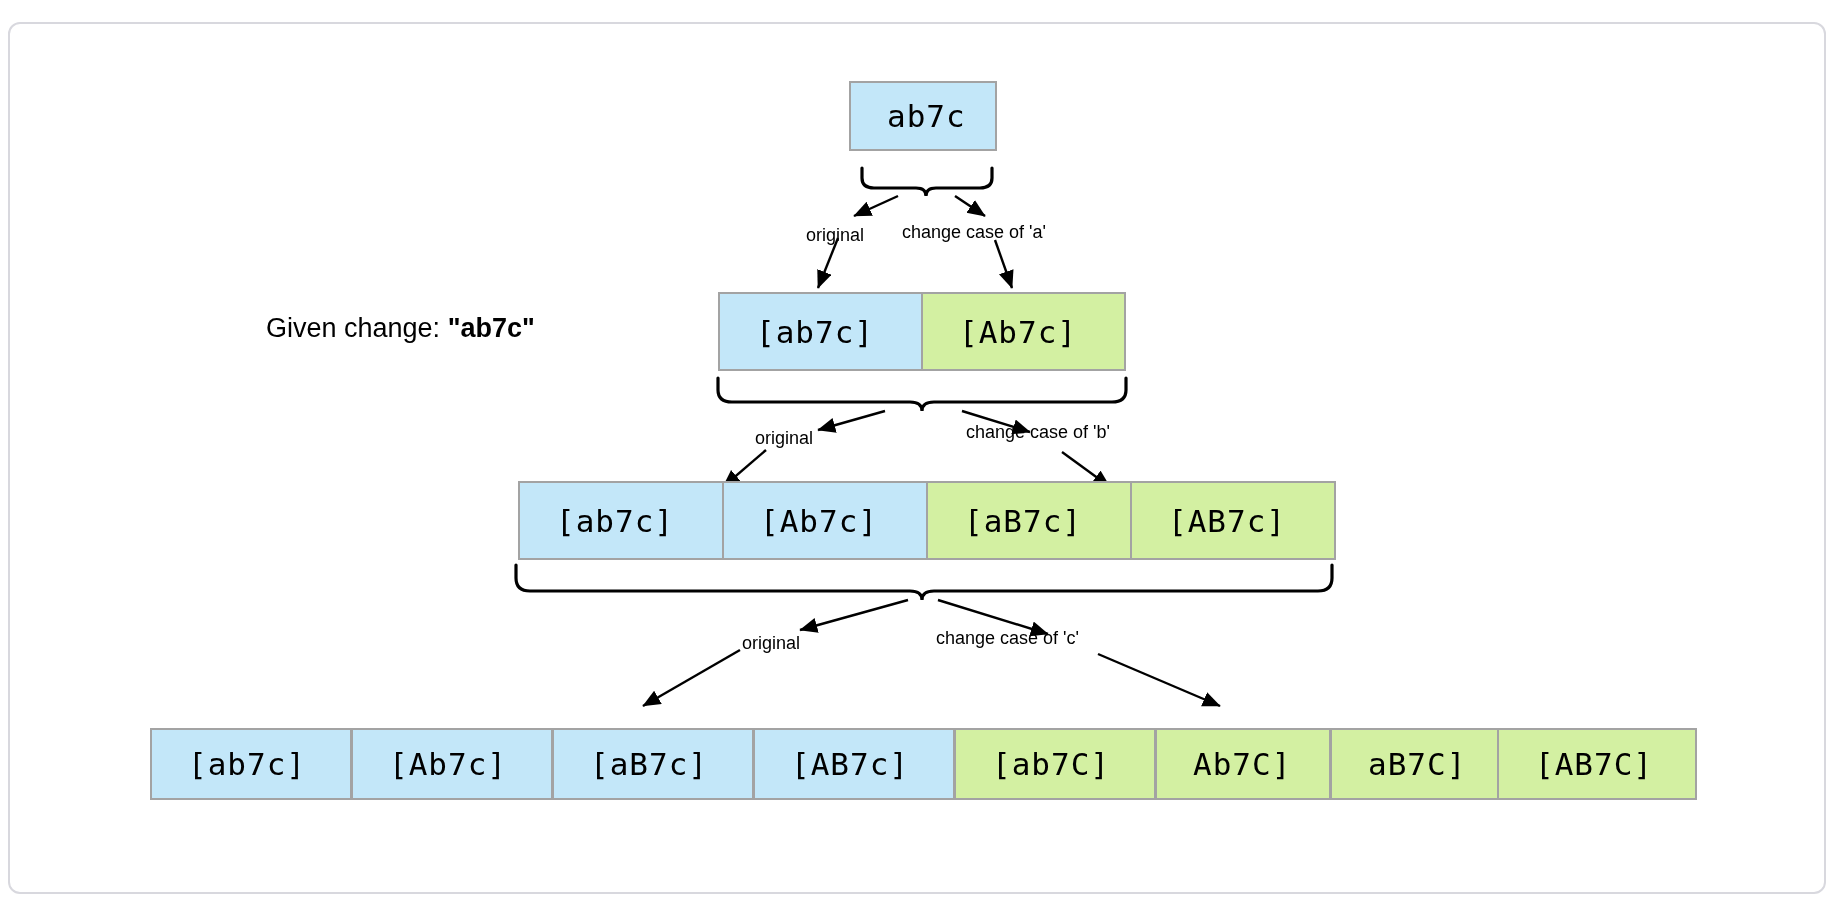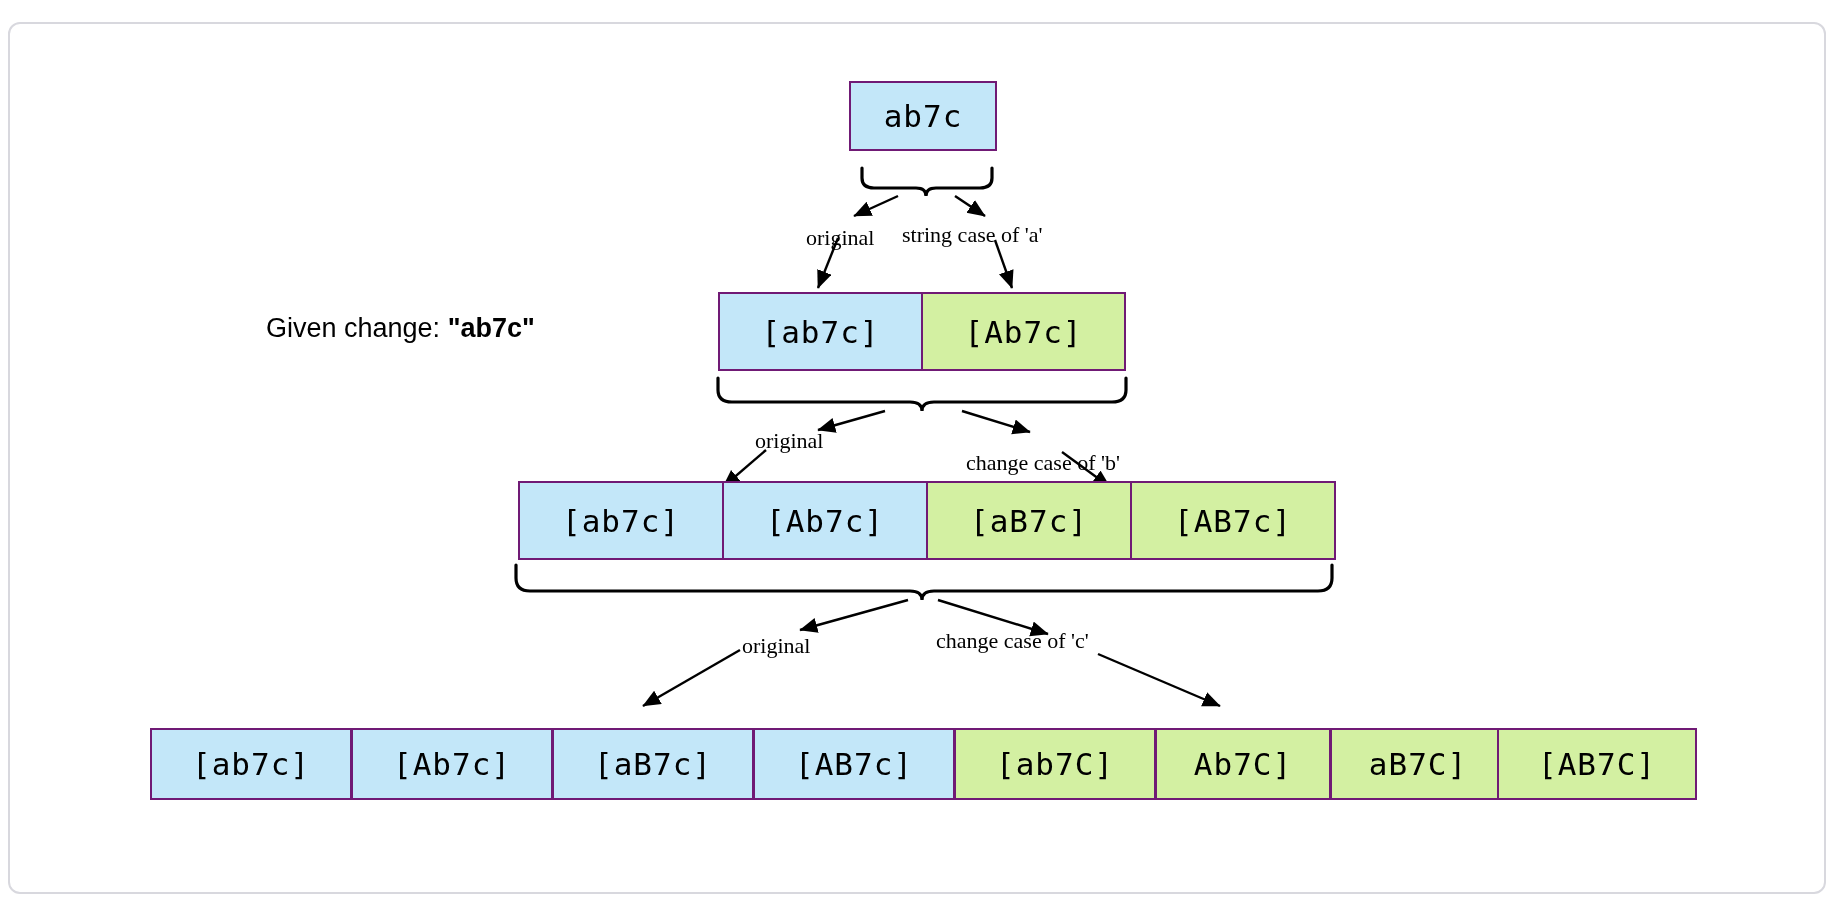--- a/index.html
+++ b/index.html
@@ -29,47 +29,47 @@
   .stage {
     position: absolute;
     left: 0;
     top: 0;
     width: 1840px;
     height: 918px;
   }
   .node {
     position: absolute;
     box-sizing: border-box;
-    border: 2px solid #701a75;
+    border: 2px solid #a3a3a3;
     display: flex;
     align-items: center;
-    justify-content: center;
     font-family: "DejaVu Sans Mono", monospace;
     font-size: 31px;
     letter-spacing: 1px;
     color: #000000;
     white-space: nowrap;
     overflow: hidden;
+    padding-left: 36px;
   }
   .node.blue  { background: #c3e7f9; }
   .node.green { background: #d3f0a2; }
 
   .given-label {
     position: absolute;
     font-family: "Liberation Sans", sans-serif;
     font-size: 27px;
     color: #000000;
     white-space: nowrap;
   }
   .given-label b { font-weight: bold; }
 
   .edge-label {
     position: absolute;
-    font-family: Liberation Serif, serif;
-    font-size: 22px;
+    font-family: Liberation Sans, sans-serif;
+    font-size: 18px;
     color: #000000;
     white-space: nowrap;
   }
 
   svg.overlay {
     position: absolute;
     left: 0;
     top: 0;
     width: 1840px;
     height: 918px;
@@ -169,22 +169,22 @@
       <span>Ab7C]</span>
     </div>
     <div class="node green" style="left:1330px; top:728px; width:176px; height:72px;">
       <span>aB7C]</span>
     </div>
     <div class="node green" style="left:1497px; top:728px; width:200px; height:72px;">
       <span>[AB7C]</span>
     </div>
 
     <div class="edge-label" style="left:806px; top:225px;">original</div>
-    <div class="edge-label" style="left:902px; top:222px;">string case of 'a'</div>
+    <div class="edge-label" style="left:902px; top:222px;">change case of 'a'</div>
 
     <div class="edge-label" style="left:755px; top:428px;">original</div>
-    <div class="edge-label" style="left:966px; top:422px;margin-top:28px;">change case of 'b'</div>
+    <div class="edge-label" style="left:966px; top:422px;">change case of 'b'</div>
 
     <div class="edge-label" style="left:742px; top:633px;">original</div>
     <div class="edge-label" style="left:936px; top:628px;">change case of 'c'</div>
 
   </div>
 </div>
 
 </body></html>

